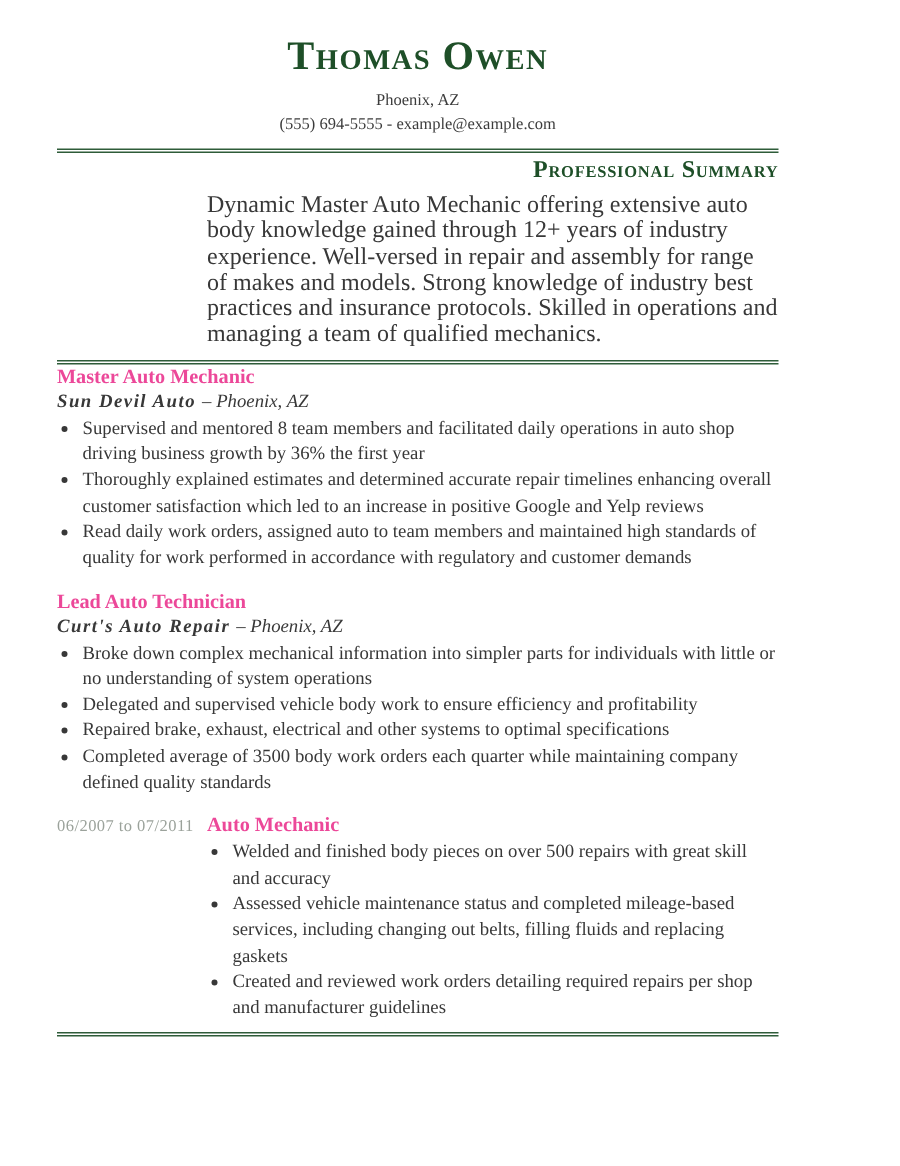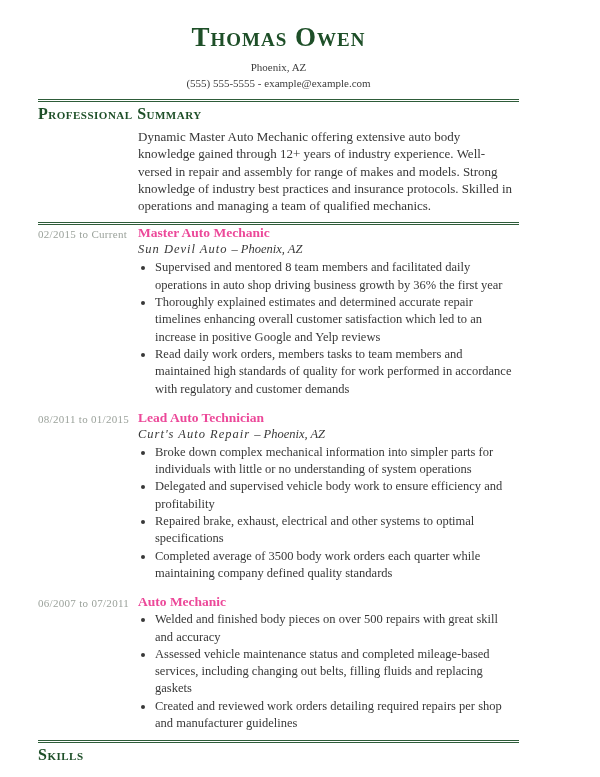--- a/index.html
+++ b/index.html
@@ -42,25 +42,26 @@
   }
   .section-heading {
     font-variant: small-caps;
     font-weight: bold;
     font-size: 16px;
     line-height: 19px;
     letter-spacing: 0.5px;
     color: #1e4f28;
     margin-top: 2px;
     margin-bottom: 5px;
+    text-align: right;
   }
   .indented { margin-left: 100px; }
   
   .summary-text {
-    font-size: 13px;
+    font-size: 16px;
     line-height: 17.3px;
     margin-bottom: 1px;
   }
   
   .job { display: flex; margin-bottom: 12px; }
   .job:last-child { margin-bottom: 2px; }
   .job-dates {
     width: 100px;
     flex-shrink: 0;
     font-size: 11px;
@@ -73,71 +74,69 @@
     color: #ec4899;
     font-weight: bold;
     font-size: 13.5px;
     line-height: 16px;
   }
   .company-line {
     font-style: italic;
     font-size: 12.5px;
     line-height: 17px;
   }
-  .company-name { font-weight: normal; letter-spacing: 1px; }
+  .company-name { font-weight: bold; letter-spacing: 1px; }
   .company-location { margin-left: 4px; }
   ul.bullets {
     margin-top: 1px;
     padding-left: 17px;
     font-size: 12.5px;
     line-height: 17.3px;
     list-style: disc;
   }
 </style>
 </head>
 <body>
 
 <div class="page">
 
   <div>
     <div class="resume-name">Thomas Owen</div>
     <div class="contact-block">
       <div>Phoenix, AZ</div>
-      <div>(555) 555-5555 - example@example.com</div>
+      <div>(555) 694-5555 - example@example.com</div>
     </div>
   </div>
 
   <div class="rule"></div>
 
   <div>
     <div class="section-heading">Professional Summary</div>
     <div class="summary-text indented">Dynamic Master Auto Mechanic offering extensive auto body knowledge gained through 12+ years of industry experience. Well-versed in repair and assembly for range of makes and models. Strong knowledge of industry best practices and insurance protocols. Skilled in operations and managing a team of qualified mechanics.</div>
   </div>
 
   <div class="rule"></div>
 
   <div>
 
     <div class="job">
-      <div class="job-dates">02/2015 to Current</div>
       <div class="job-content">
         <div class="job-title">Master Auto Mechanic</div>
         <div class="company-line">
           <span class="company-name">Sun Devil Auto</span><span class="company-location">– Phoenix, AZ</span>
         </div>
         <ul class="bullets">
           <li>Supervised and mentored 8 team members and facilitated daily operations in auto shop driving business growth by 36% the first year</li>
           <li>Thoroughly explained estimates and determined accurate repair timelines enhancing overall customer satisfaction which led to an increase in positive Google and Yelp reviews</li>
-          <li>Read daily work orders, members tasks to team members and maintained high standards of quality for work performed in accordance with regulatory and customer demands</li>
+          <li>Read daily work orders, assigned auto to team members and maintained high standards of quality for work performed in accordance with regulatory and customer demands</li>
         </ul>
       </div>
     </div>
 
     <div class="job">
-      <div class="job-dates">08/2011 to 01/2015</div>
       <div class="job-content">
         <div class="job-title">Lead Auto Technician</div>
         <div class="company-line">
           <span class="company-name">Curt's Auto Repair</span><span class="company-location">– Phoenix, AZ</span>
         </div>
         <ul class="bullets">
           <li>Broke down complex mechanical information into simpler parts for individuals with little or no understanding of system operations</li>
           <li>Delegated and supervised vehicle body work to ensure efficiency and profitability</li>
           <li>Repaired brake, exhaust, electrical and other systems to optimal specifications</li>
           <li>Completed average of 3500 body work orders each quarter while maintaining company defined quality standards</li>
@@ -153,18 +152,14 @@
           <li>Welded and finished body pieces on over 500 repairs with great skill and accuracy</li>
           <li>Assessed vehicle maintenance status and completed mileage-based services, including changing out belts, filling fluids and replacing gaskets</li>
           <li>Created and reviewed work orders detailing required repairs per shop and manufacturer guidelines</li>
         </ul>
       </div>
     </div>
   </div>
 
   <div class="rule"></div>
 
-  <div>
-    <div class="section-heading">Skills</div>
-
-  </div>
 
 </div>
 
 </body></html>

